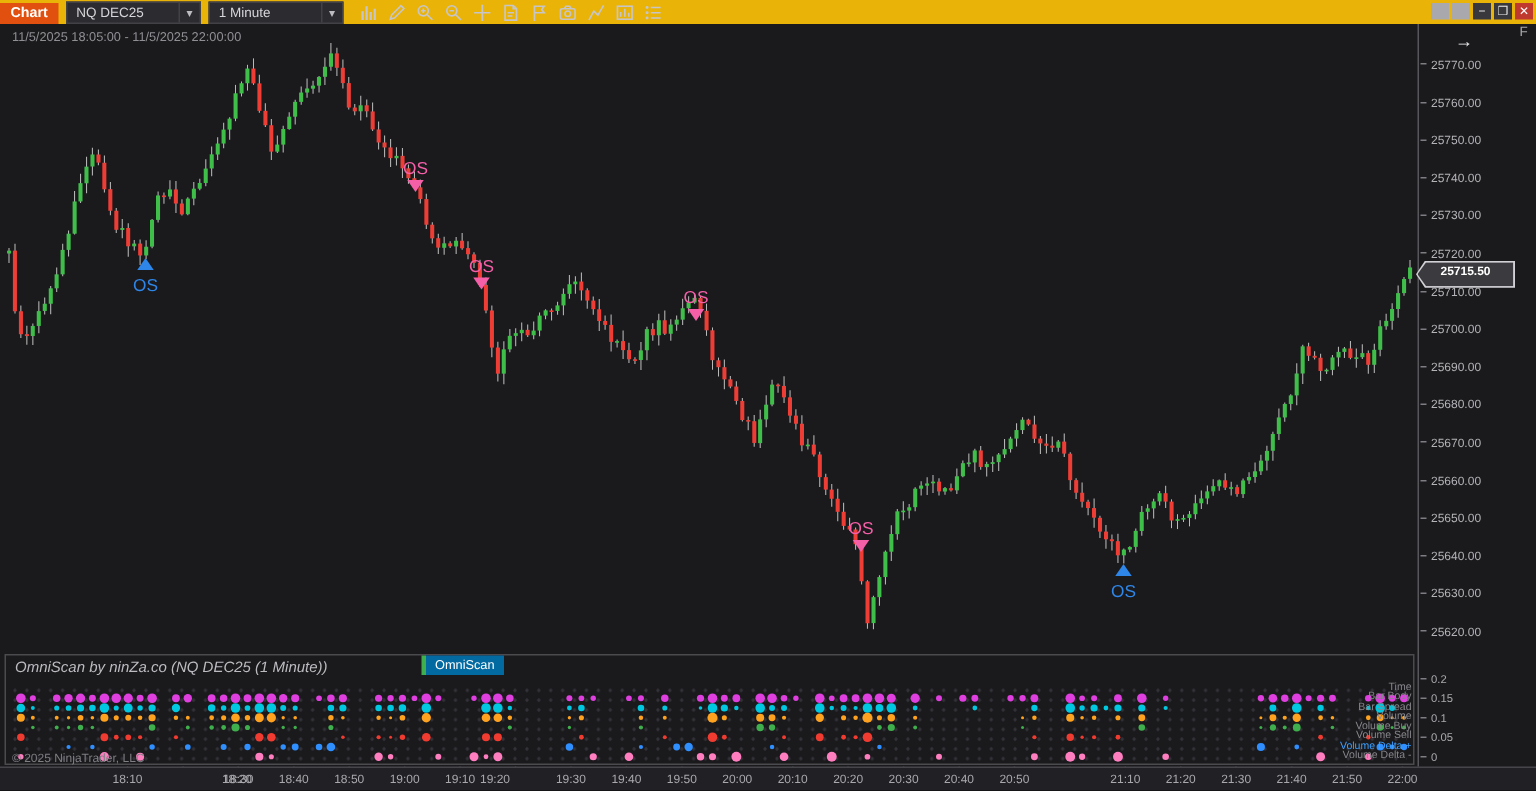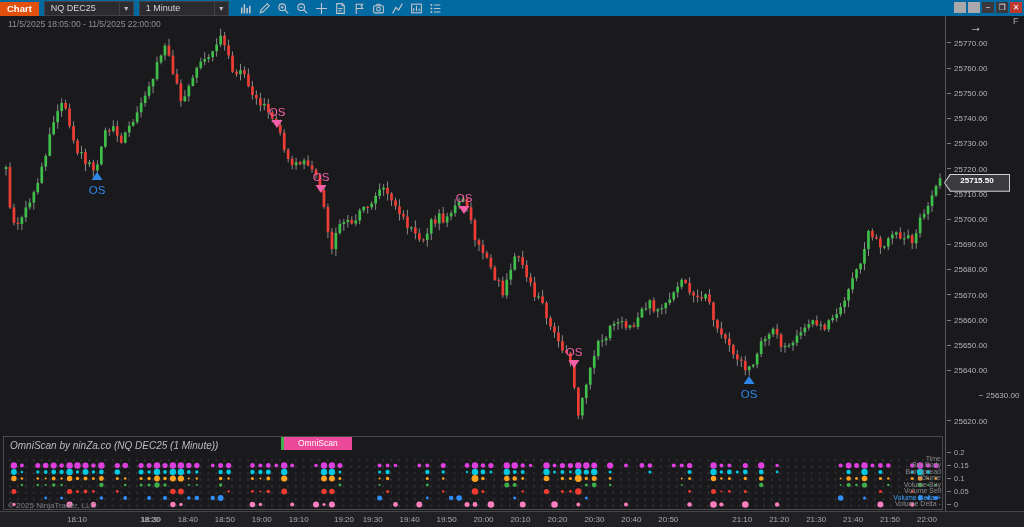--- a/index.html
+++ b/index.html
@@ -1,19 +1,19 @@
 <!DOCTYPE html>
 <html><head>
 <meta charset="utf-8">
 <style>
   html,body{margin:0;padding:0;background:#101013;}
   #app{position:relative;width:1024px;height:527px;background:#1a1a1d;overflow:hidden;
        font-family:"Liberation Sans",sans-serif;color:#cfcfd3;}
   
-  #toolbar{position:absolute;left:0;top:0;width:1024px;height:16px;background:#0369a1;
+  #toolbar{position:absolute;left:0;top:0;width:1024px;height:16px;background:#eab308;
            display:flex;align-items:center;z-index:30;}
   .chart-tab{height:14px;margin-top:1px;padding:0 7px;background:#e2500f;color:#fff;
              font-size:9.5px;line-height:14px;font-weight:bold;}
   .dd{display:flex;align-items:center;height:13px;background:#2c2c30;border:1px solid #414146;
       color:#d6d6da;font-size:9px;margin-left:5px;}
   .dd .dd-text{padding:4px 6px;white-space:nowrap;}
   .dd .dd-sep{width:1px;height:100%;background:#414146;}
   .dd .dd-chev{width:13px;text-align:center;font-size:8px;color:#bdbdc1;}
   #icon-strip{display:flex;align-items:center;gap:5px;margin-left:10px;}
   .tb-btn{width:14px;height:14px;display:flex;align-items:center;justify-content:center;}
@@ -47,28 +47,28 @@
       clip-path:polygon(0 50%,9% 0,100% 0,100% 100%,9% 100%);
       color:#fff;font-size:8px;font-weight:bold;line-height:11px;text-align:center;}
   #axis-f{position:absolute;left:1013px;top:16px;font-size:9px;color:#a9a9ad;z-index:6;}
   #goto-arrow{position:absolute;left:970px;top:20px;font-size:12px;color:#ececf0;z-index:6;}
   
   #panel-border{position:absolute;left:3px;top:436px;width:940px;height:74px;
                 border:1px solid #4a4a4f;box-sizing:border-box;z-index:0;}
   #panel-title{position:absolute;left:10px;top:440px;font-size:10px;color:#bcbcc0;z-index:5;font-style:italic;}
   #os-btn-wrap{position:absolute;left:281px;top:437px;height:13px;display:flex;z-index:5;}
   #os-btn-bar{width:3px;background:#3fae4c;}
-  #os-btn{background:#ec4899;color:#fff;font-size:8.5px;line-height:13px;padding:0 14px;}
+  #os-btn{background:#0369a1;color:#fff;font-size:8.5px;line-height:13px;padding:0 6px;}
   #copyright{position:absolute;left:8px;top:501px;font-size:8px;color:#7e7e83;z-index:5;}
   #row-labels{position:absolute;left:770px;top:455.5px;width:171px;text-align:right;z-index:5;}
   .row-label{height:6.55px;line-height:6.55px;font-size:7px;color:#87878c;}
   
   #time-axis-bg{position:absolute;left:0;top:511px;width:1024px;height:16px;background:#212125;
                 border-top:1px solid #45454a;box-sizing:border-box;z-index:3;}
-  .ttick{position:absolute;top:515px;width:36px;font-size:8px;color:#a9a9ad;z-index:6;}
+  .ttick{position:absolute;top:515px;width:36px;text-align:center;font-size:8px;color:#a9a9ad;z-index:6;}
 </style>
 </head>
 <body>
 
 <div id="app">
 
   <div id="toolbar">
     <div class="chart-tab">Chart</div>
     <div class="dd">
       <span class="dd-text" style="width:62px;">NQ DEC25</span>
@@ -994,21 +994,21 @@
       <div class="ptick" style="top: 139.3px;"><i></i>25730.00</div>
       <div class="ptick" style="top: 164.5px;"><i></i>25720.00</div>
       <div class="ptick" style="top: 189.7px;"><i></i>25710.00</div>
       <div class="ptick" style="top: 214.9px;"><i></i>25700.00</div>
       <div class="ptick" style="top: 240.1px;"><i></i>25690.00</div>
       <div class="ptick" style="top: 265.3px;"><i></i>25680.00</div>
       <div class="ptick" style="top: 290.5px;"><i></i>25670.00</div>
       <div class="ptick" style="top: 315.7px;"><i></i>25660.00</div>
       <div class="ptick" style="top: 340.9px;"><i></i>25650.00</div>
       <div class="ptick" style="top: 366.1px;"><i></i>25640.00</div>
-      <div class="ptick" style="top: 391.3px; margin-left: 32px;"><i></i>25630.00</div>
+      <div class="ptick" style="top: 391.3px;"><i></i>25630.00</div>
       <div class="ptick" style="top: 416.5px;"><i></i>25620.00</div>
     </div>
   <div id="last-tag" style="top: 173.84px;">
     <div class="outer"></div>
     <div class="inner">25715.50</div>
   </div>
   <div id="axis-f">F</div>
   <div id="goto-arrow">→</div>
 
   <div id="panel-border"></div>
@@ -1038,21 +1038,21 @@
 
   <div id="time-axis-bg"></div>
   <div id="time-labels">
       <div class="ttick" style="left: 67px;">18:10</div>
       <div class="ttick" style="left: 103.957px; margin-left: 36px;">18:20</div>
       <div class="ttick" style="left: 140.914px;">18:30</div>
       <div class="ttick" style="left: 177.871px;">18:40</div>
       <div class="ttick" style="left: 214.828px;">18:50</div>
       <div class="ttick" style="left: 251.785px;">19:00</div>
       <div class="ttick" style="left: 288.742px;">19:10</div>
-      <div class="ttick" style="left: 334px;">19:20</div>
+      <div class="ttick" style="left: 312px;">19:20</div>
       <div class="ttick" style="left: 362.656px;">19:30</div>
       <div class="ttick" style="left: 399.613px;">19:40</div>
       <div class="ttick" style="left: 436.57px;">19:50</div>
       <div class="ttick" style="left: 473.527px;">20:00</div>
       <div class="ttick" style="left: 510.484px;">20:10</div>
       <div class="ttick" style="left: 547.441px;">20:20</div>
       <div class="ttick" style="left: 584.398px;">20:30</div>
       <div class="ttick" style="left: 621.355px;">20:40</div>
       <div class="ttick" style="left: 658.312px;">20:50</div>
       <div class="ttick" style="left: 695.269px; margin-top: 28px;">21:00</div>

